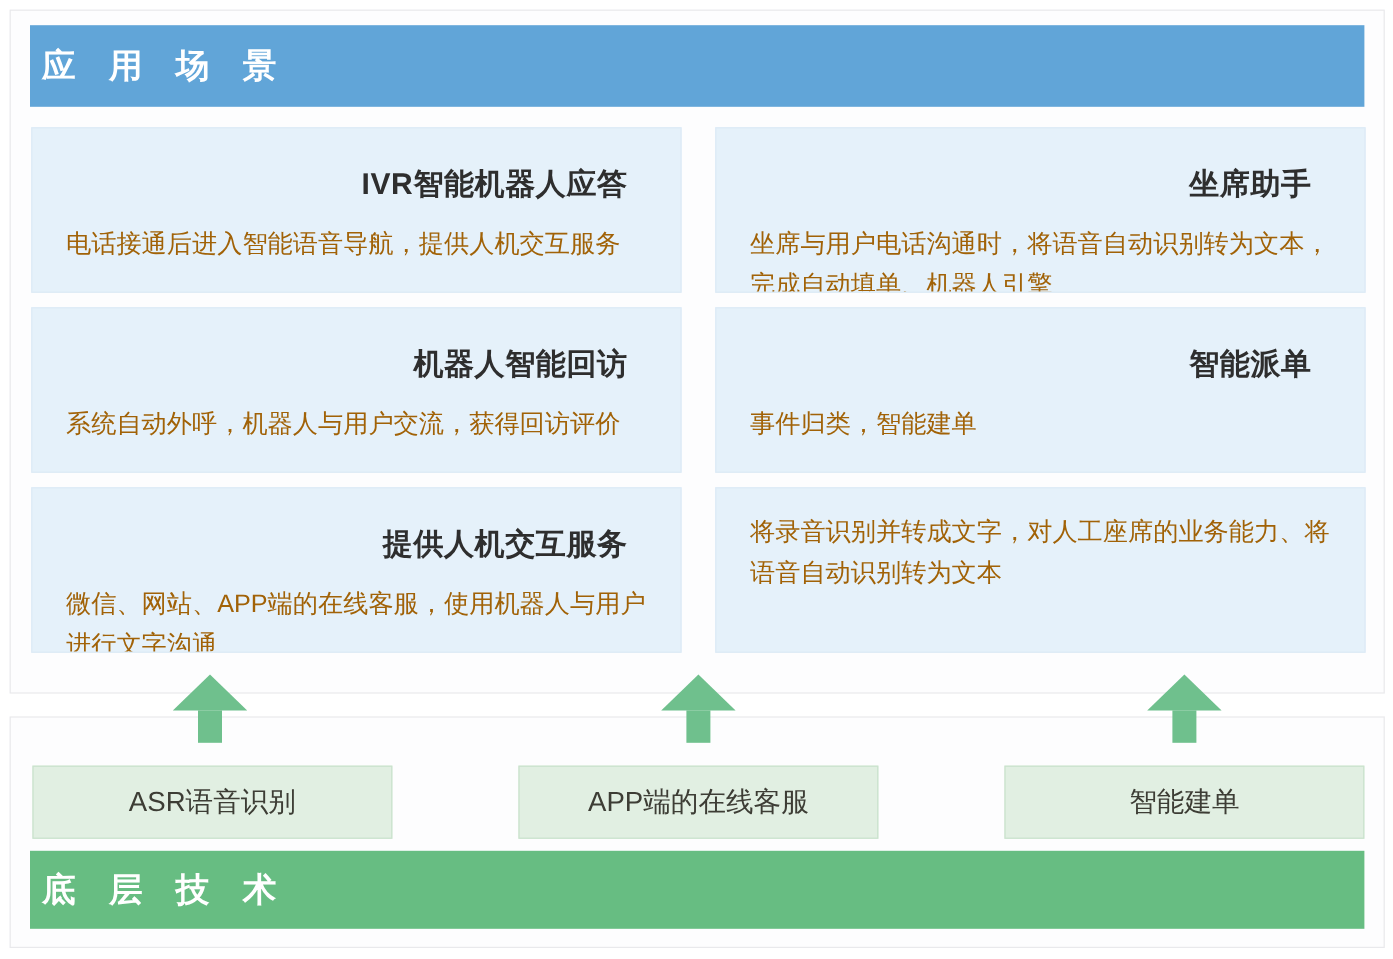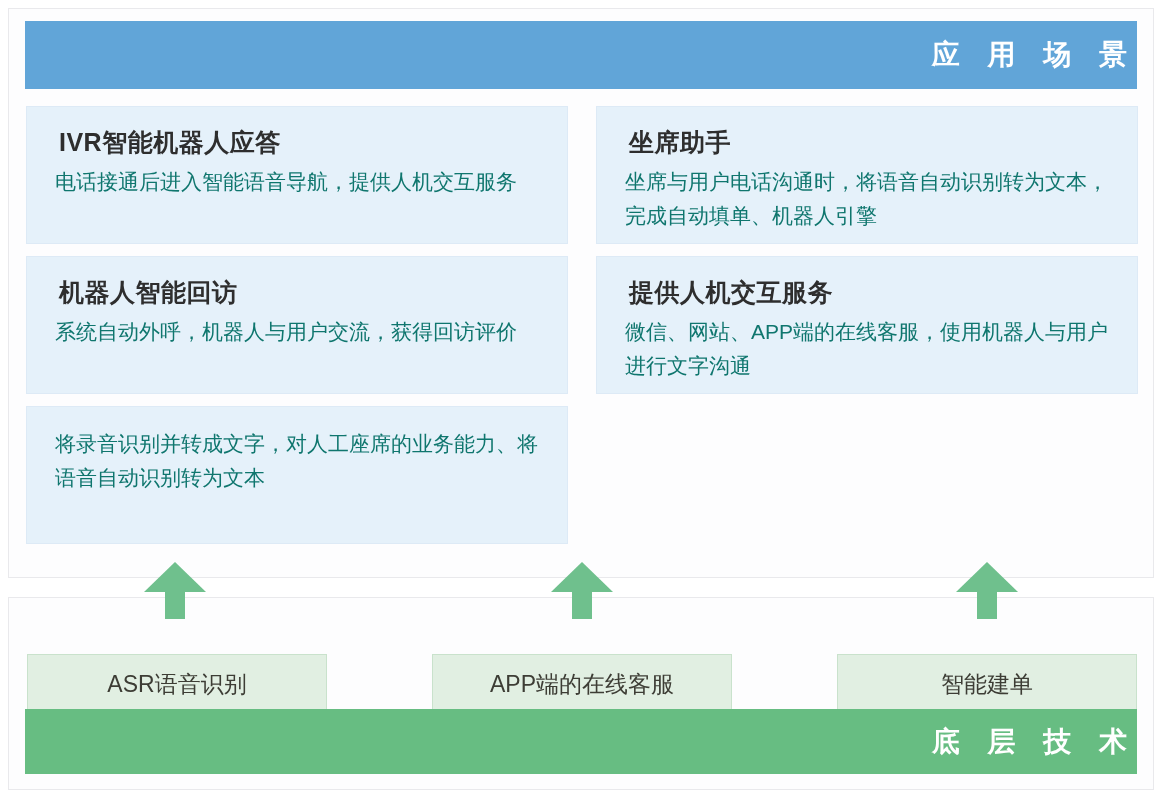--- a/index.html
+++ b/index.html
@@ -19,21 +19,21 @@
   }
   .panel-top  { left: 8px; top: 8px;   width: 1146px; height: 570px; }
   .panel-bottom { left: 8px; top: 597px; width: 1146px; height: 193px; }
 
   .section-header {
     position: absolute;
     left: 16px;
     width: 1112px;
     display: flex;
     align-items: center;
-    justify-content: flex-end;
+    justify-content: flex-start;
     color: #ffffff;
     font-weight: bold;
     font-size: 28px;
     letter-spacing: 10px;
     text-indent: 10px;
   }
   .header-blue  { top: 12px;  height: 68px; background: #61A5D8; }
   .header-green { top: 111px; height: 65px; background: #67BD82; }
 
   .cards {
@@ -48,32 +48,33 @@
   }
   .card {
     height: 138px;
     box-sizing: border-box;
     background: #E5F1FA;
     border: 1px solid #DDEAF6;
     padding: 14px 28px 0 28px;
     overflow: hidden;
   }
   .card h3 {
-    margin: 4px;
+    margin: 16px;
     font-size: 25px;
     line-height: 34px;
     font-weight: bold;
     color: #2E2E2E;
     letter-spacing: 0.5px;
+    text-align: right;
   }
   .card p {
     margin: 6px 0 0 0;
     font-size: 21px;
     line-height: 34px;
-    color: #0f766e;
+    color: #a16207;
   }
 
   .up-arrow {
     position: absolute;
     top: 562px;
     width: 62px;
     z-index: 5;
   }
   .arrow-head {
     width: 0; height: 0;
@@ -103,21 +104,20 @@
     width: 300px;
     height: 61px;
     box-sizing: border-box;
     background: #E1EFE2;
     border: 1px solid #C9E2CC;
     display: flex;
     align-items: center;
     justify-content: center;
     font-size: 23px;
     color: #3D3D35;
-    margin-top: 16px;
   }
 </style>
 </head>
 <body>
 
 <div class="canvas">
 
   <section class="panel panel-top">
     <div class="section-header header-blue">
       <span>应 用 场 景</span>
@@ -128,20 +128,24 @@
         <h3>IVR智能机器人应答</h3>
         <p>电话接通后进入智能语音导航，提供人机交互服务</p>
       </div>
       <div class="card">
         <h3>坐席助手</h3>
         <p>坐席与用户电话沟通时，将语音自动识别转为文本，完成自动填单、机器人引擎</p>
       </div>
       <div class="card">
         <h3>机器人智能回访</h3>
         <p>系统自动外呼，机器人与用户交流，获得回访评价</p>
+      </div>
+      <div class="card">
+        <h3>智能派单</h3>
+        <p>事件归类，智能建单</p>
       </div>
       <div class="card">
         <h3>提供人机交互服务</h3>
         <p>微信、网站、APP端的在线客服，使用机器人与用户进行文字沟通</p>
       </div>
       <div class="card">
         <p>将录音识别并转成文字，对人工座席的业务能力、将语音自动识别转为文本</p>
       </div>
     </div>
   </section>

